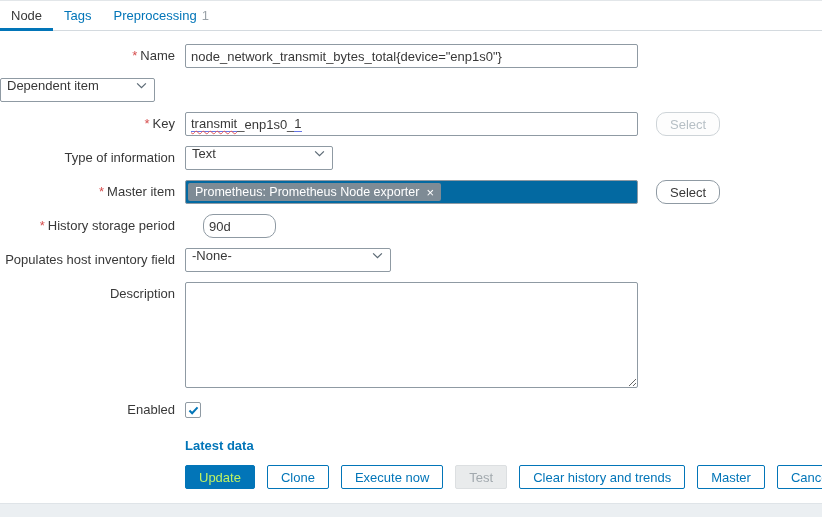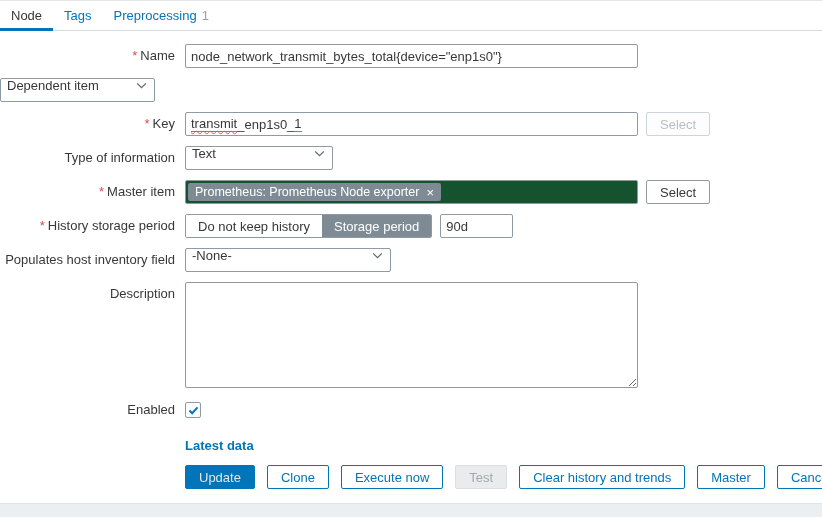--- a/index.html
+++ b/index.html
@@ -101,46 +101,46 @@
     padding:0 13px;
     border-radius:2px;
     border:1px solid #0275b8;
     background:#fff;
     color:#0275b8;
     font-family:"Liberation Sans", sans-serif;
     font-size:13px;
     cursor:pointer;
     white-space:nowrap;
   }
-  .btn.primary { background:#0275b8; color:#e5e5e5; }
+  .btn.primary { background:#0275b8; color:#bef264; }
   .btn.disabled {
     background:#e9ebec;
     border-color:#dcdfe1;
     color:#a2a9ae;
     cursor:default;
   }
   .btn.grey-disabled {
     border-color:#ced4d8;
     color:#b6bfc5;
     background:#fdfdfd;
     cursor:default;
   }
   .btn.grey {
     border-color:#8f9aa3;
     color:#383838;
   }
-  .ml8 { margin-left:8px; }
+  .ml8 { margin-left:18px;border-radius:10px; }
 
   
   .multiselect {
     width:453px;
     height:24px;
     border:1px solid #8f9aa3;
     border-radius:2px;
-    background:#14532d;
+    background:#0369a1;
     display:flex;
     align-items:center;
     padding:1px 2px;
     cursor:text;
   }
   .chip {
     background:#7e8b95;
     color:#fff;
     height:18px;
     display:flex;
@@ -290,24 +290,20 @@
       </div>
       <button class="btn grey ml8">Select</button>
     </div>
   </div>
 
   <div class="form-row">
     <div class="form-label">
       <span class="required-star">*</span><span>History storage period</span>
     </div>
     <div class="form-field">
-      <div class="segmented">
-        <div class="segment">Do not keep history</div>
-        <div class="segment selected">Storage period</div>
-      </div>
       <input class="text-input ml8" style="width: 73px;" value="90d">
     </div>
   </div>
 
   <div class="form-row">
     <div class="form-label"><span>Populates host inventory field</span></div>
     <div class="form-field">
       <div class="select" style="width:206px">
         <span>-None-</span>
         <span class="chevron">

